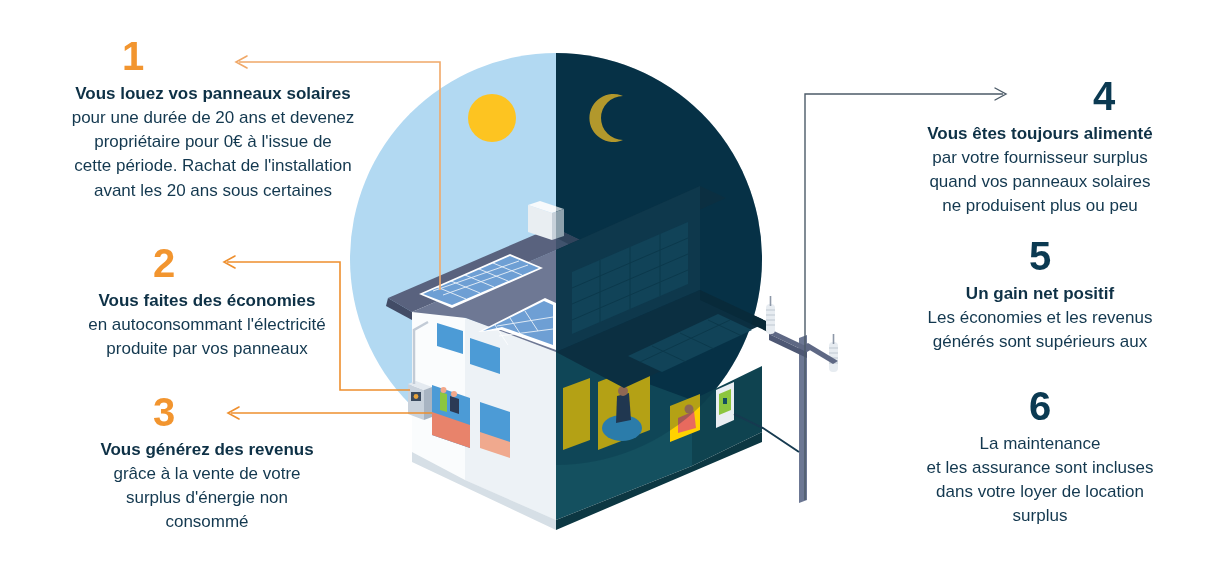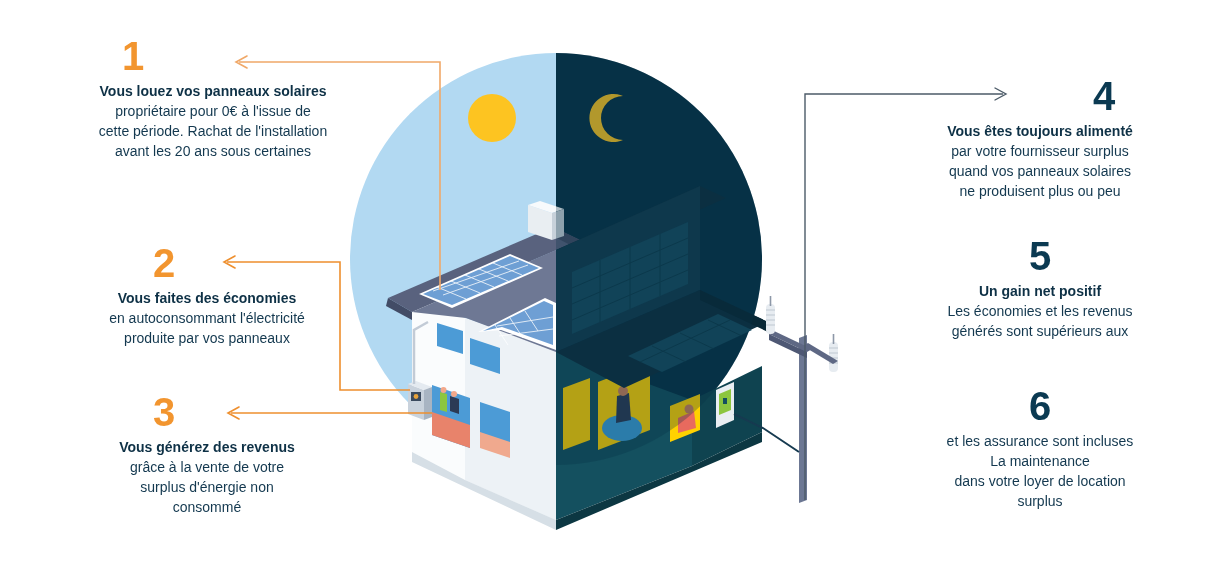--- a/index.html
+++ b/index.html
@@ -32,21 +32,21 @@
   .step-num {
     font-size: 40px;
     font-weight: bold;
     line-height: 1.0;
     letter-spacing: 0px;
     margin-bottom: 6px;
   }
   .num-orange { color: #F2952F; }
   .num-navy   { color: #0B3A52; }
   .step-body {
-    font-size: 14px;
+    font-size: 17px;
     line-height: 1.42;
     color: #13384f;
   }
   .step-body b {
     font-weight: bold;
     color: #0e3146;
   }
   .step-line { display: block; }
 
   
@@ -278,20 +278,21 @@
     <g>
       <path d="M805 500 L805 94 L1003 94" stroke="#4C5B68" stroke-width="1.4" fill="none"></path>
       <path d="M995 88 L1006 94 L995 100" stroke="#4C5B68" stroke-width="1.4" fill="none" stroke-linecap="round"></path>
     </g>
   </svg>
 
   <div class="step" id="step1">
     <div class="step-num num-orange">1</div>
     <div class="step-body">
       <b class="step-line">Vous louez vos panneaux solaires</b>
+      <span class="step-line">pour une durée de 20 ans et devenez</span>
       <span class="step-line">propriétaire pour 0€ à l'issue de</span>
       <span class="step-line">cette période. Rachat de l'installation</span>
       <span class="step-line">avant les 20 ans sous certaines</span>
     </div>
   </div>
 
   <div class="step" id="step2">
     <div class="step-num num-orange">2</div>
     <div class="step-body">
       <b class="step-line">Vous faites des économies</b>
@@ -325,20 +326,20 @@
     <div class="step-body">
       <b class="step-line">Un gain net positif</b>
       <span class="step-line">Les économies et les revenus</span>
       <span class="step-line">générés sont supérieurs aux</span>
     </div>
   </div>
 
   <div class="step" id="step6">
     <div class="step-num num-navy">6</div>
     <div class="step-body">
+      <span class="step-line">La maintenance</span>
       <span class="step-line">et les assurance sont incluses</span>
-      <span class="step-line">La maintenance</span>
       <span class="step-line">dans votre loyer de location</span>
       <span class="step-line">surplus</span>
     </div>
   </div>
 
 </div>
 
 </body></html>

